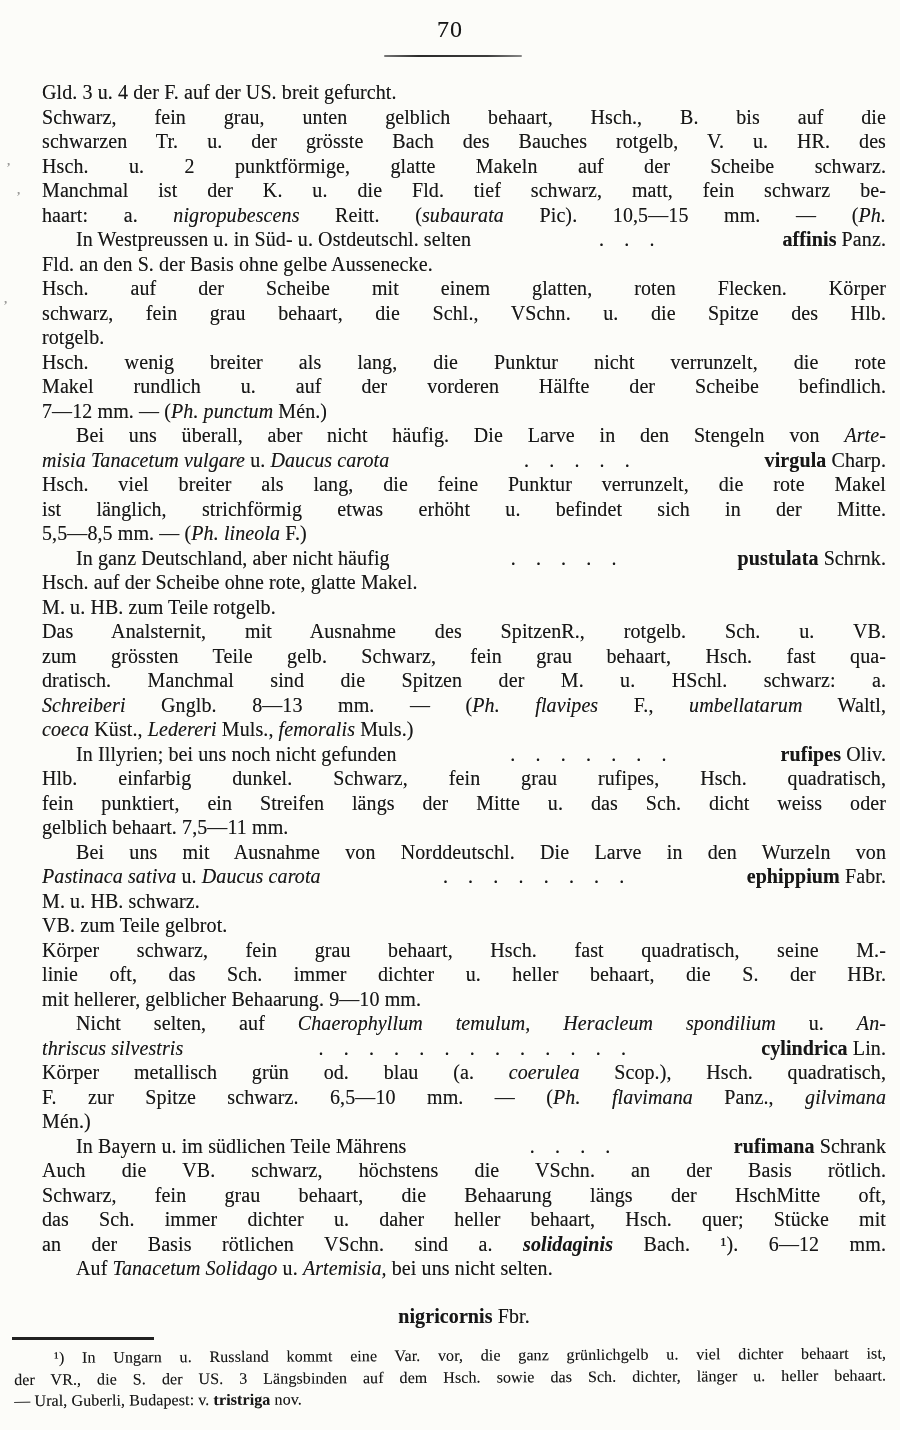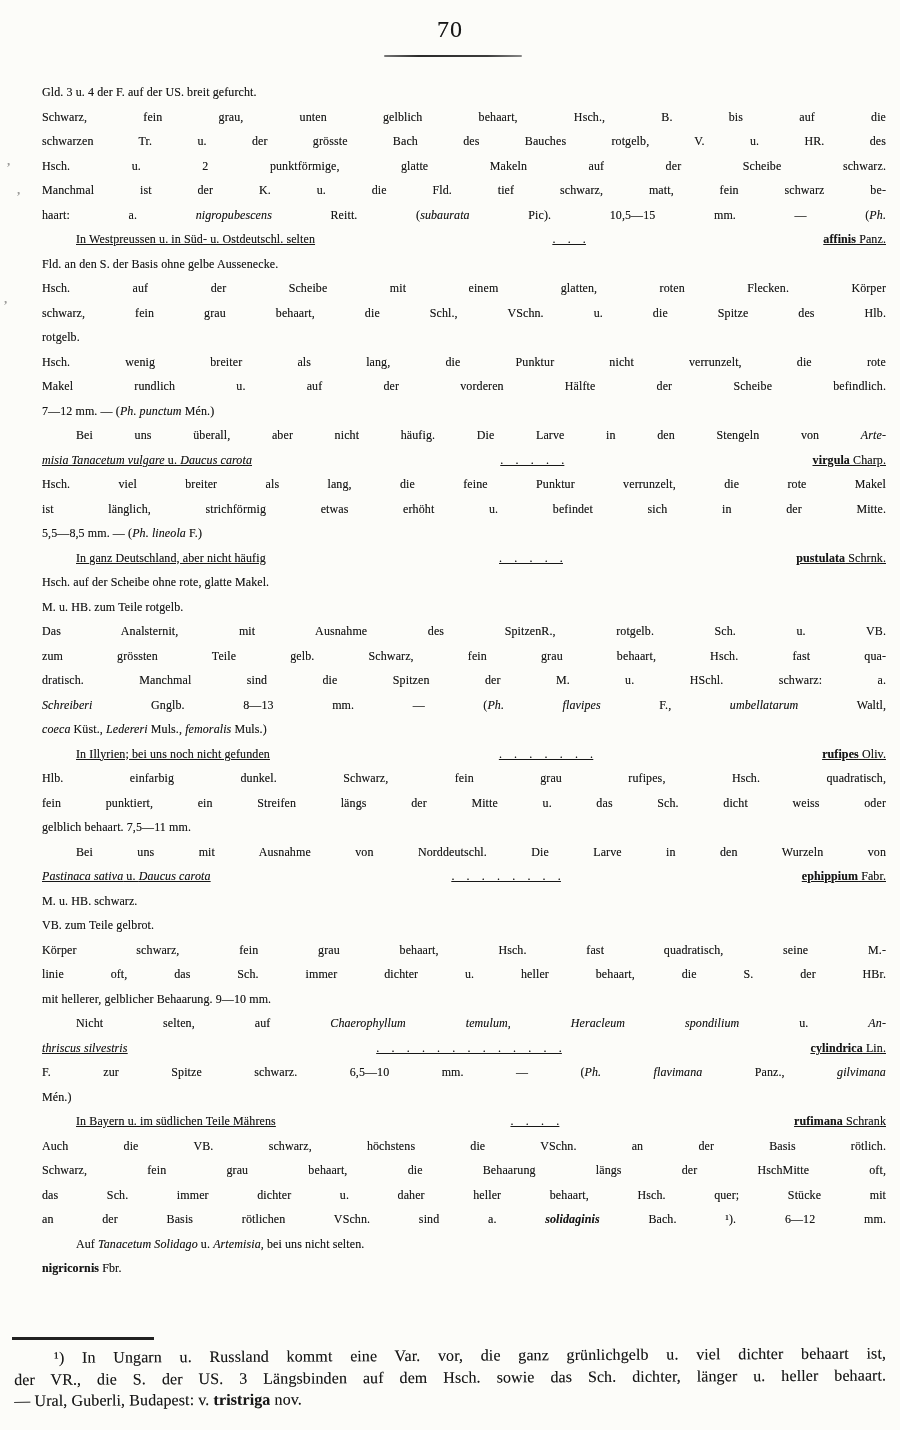--- a/index.html
+++ b/index.html
@@ -21,27 +21,27 @@
     text-align: center; font-size: 24px; letter-spacing: 1px;
   }
   .pagenum-rule {
     position: absolute; top: 55px; left: 384px; width: 138px; height: 2px;
     background: linear-gradient(90deg, #777, #2a2a2a 25%, #3c3c3c 75%, #888);
     border-radius: 1px;
   }
 
   .key {
     position: absolute; top: 80px; left: 42px; width: 844px;
-    font-size: 12px; letter-spacing: 0.1px;
+    font-size: 20px; letter-spacing: 0.1px;
   }
   .tline { position: relative; height: 24.5px; line-height: 24.5px; overflow: hidden; }
   .just  { text-align: justify; text-align-last: justify; }
   .ind   { padding-left: 34px; }
-  .right { text-align: left; }
-  .lead  { display: flex; text-decoration: underline; }
+  .right { text-align: center; margin-top: 23px; }
+  .lead  { display: flex; }
 
   .lt   { flex: 0 0 auto; white-space: nowrap; }
   .dots { flex: 1 1 auto; min-width: 0; overflow: hidden; text-align: center; white-space: nowrap; }
   .rt   { flex: 0 0 auto; white-space: nowrap; text-align: center; }
 
   .s-i  { font-style: italic; }
   .s-b  { font-weight: bold; }
   .s-bi { font-weight: bold; font-style: italic; }
 
   .fn-rule {
@@ -124,20 +124,21 @@
       <div class="tline"><span>VB. zum Teile gelbrot.</span></div>
       <div class="tline just"><span>Körper schwarz, fein grau behaart, Hsch. fast quadratisch, seine M.-</span></div>
       <div class="tline just"><span>linie oft, das Sch. immer dichter u. heller behaart, die S. der HBr.</span></div>
       <div class="tline"><span>mit hellerer, gelblicher Behaarung. 9—10 mm.</span></div>
       <div class="tline just ind"><span>Nicht selten, auf </span><span class="s-i">Chaerophyllum temulum, Heracleum spondilium</span><span> u. </span><span class="s-i">An-</span></div>
       <div class="tline lead">
         <span class="lt"><span class="s-i">thriscus silvestris</span></span>
         <span class="dots">. . . . . . . . . . . . .</span>
         <span class="rt"><span class="s-b">cylindrica</span><span> Lin.</span></span>
       </div>
+      <div class="tline just"><span>Körper metallisch grün od. blau (a. </span><span class="s-i">coerulea</span><span> Scop.), Hsch. quadratisch,</span></div>
       <div class="tline just"><span>F. zur Spitze schwarz. 6,5—10 mm. — (</span><span class="s-i">Ph. flavimana</span><span> Panz., </span><span class="s-i">gilvimana</span></div>
       <div class="tline"><span>Mén.)</span></div>
       <div class="tline ind lead">
         <span class="lt"><span>In Bayern u. im südlichen Teile Mährens</span></span>
         <span class="dots">. . . .</span>
         <span class="rt"><span class="s-b">rufimana</span><span> Schrank</span></span>
       </div>
       <div class="tline just"><span>Auch die VB. schwarz, höchstens die VSchn. an der Basis rötlich.</span></div>
       <div class="tline just"><span>Schwarz, fein grau behaart, die Behaarung längs der HschMitte oft,</span></div>
       <div class="tline just"><span>das Sch. immer dichter u. daher heller behaart, Hsch. quer; Stücke mit</span></div>

